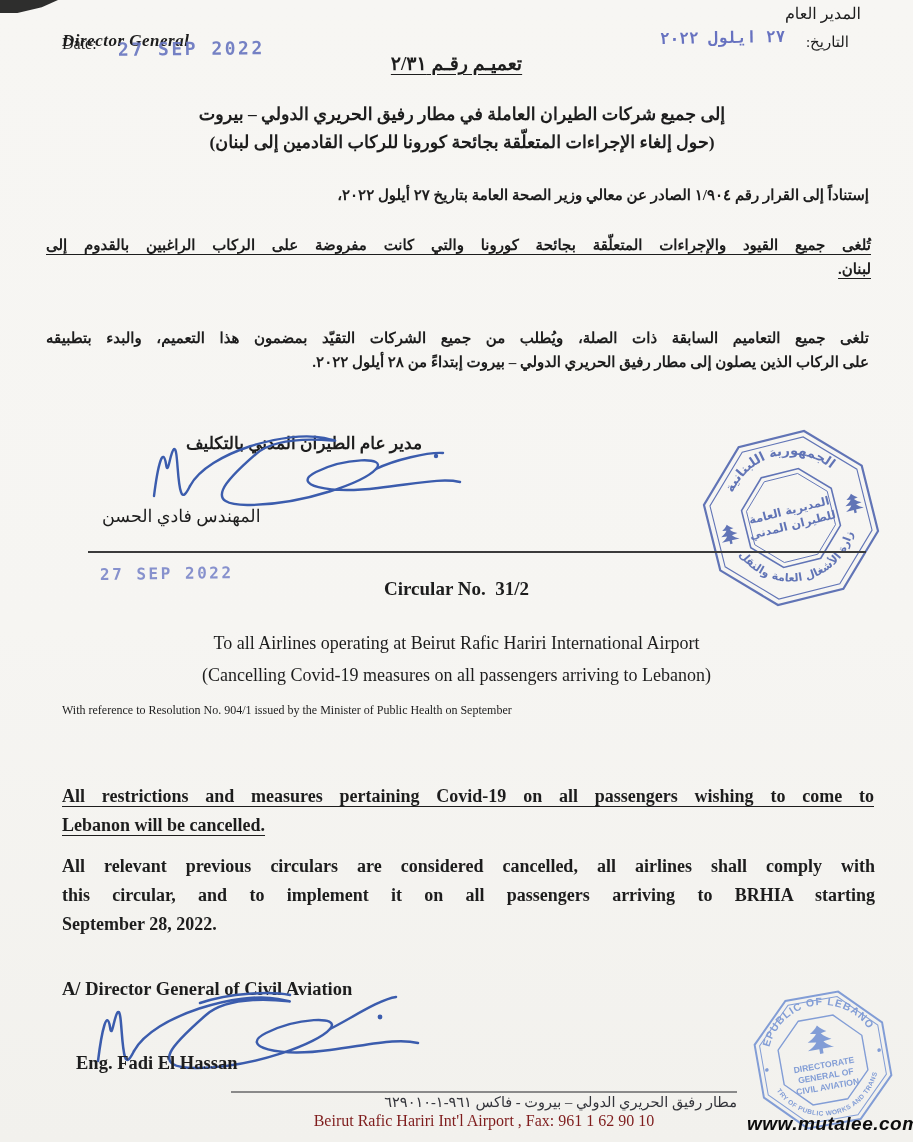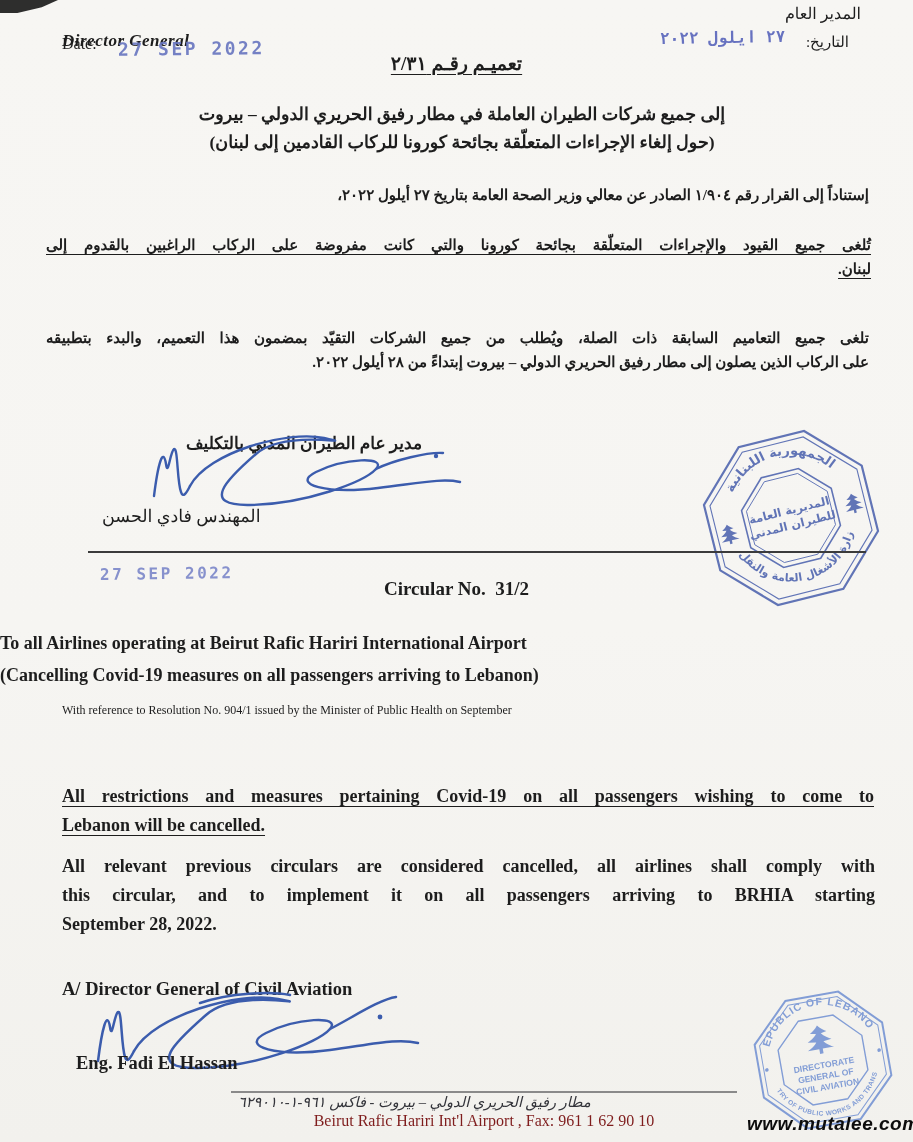--- a/index.html
+++ b/index.html
@@ -39,21 +39,21 @@
   .ar-p2 { left:46px; right:42px; top:233px; text-decoration:underline; text-underline-offset:4px; }
   .ar-p3 { left:46px; right:44px; top:326px; }
   .stretch { text-align:justify; text-align-last:justify; }
 
   .ar-sig-title { left:72px; top:433px; width:350px; direction:rtl; text-align:right; font-weight:bold; font-size:17px; }
   .ar-sig-name  { left:102px; top:506px; direction:rtl; font-weight:normal; font-size:17.5px; }
 
   .divider { left:88px; top:551px; width:778px; height:2px; background:#3b3b3b; }
 
   .circ-no { left:0; right:0; top:578px; text-align:center; font-weight:bold; font-size:19px; white-space:pre-wrap; }
-  .en-addressee { left:0; right:0; top:628px; text-align:left; font-weight:bold; font-size:18px; line-height:1.75; }
+  .en-addressee { left:0; right:0; top:628px; text-align:center; font-weight:normal; font-size:18px; line-height:1.75; }
 
   .en-para { font-size:12px; line-height:1.5; }
   .en-p1 { left:62px; top:701px; width:805px; }
   .en-p2 { left:62px; top:782px; width:812px; font-weight:bold; font-size:18px; line-height:1.62;
            text-decoration:underline; text-underline-offset:4px; }
   .en-p3 { left:62px; top:852px; width:813px; font-weight:bold; font-size:18px; line-height:1.62; }
 
   .en-sig-title { left:62px; top:979px; font-weight:bold; font-size:18.5px; }
   .en-sig-name  { left:76px; top:1053px; font-weight:bold; font-size:18.5px; }
 
@@ -61,21 +61,21 @@
   .sig-1 { left:138px; top:426px; }
   .sig-2 { left:80px; top:983px; }
 
   .stamp-oct-ar { left:680px; top:420px; opacity:.88; }
   .stamp-oct-en { left:731px; top:981px; opacity:.85; }
 
   .watermark { left:747px; top:1113px; font-family:"Liberation Sans", sans-serif;
     font-weight:bold; font-style:italic; font-size:19px; color:#0c0c0c; letter-spacing:.5px; white-space:nowrap; }
 
   .footer-line { left:231px; top:1091px; width:506px; height:1.5px; background:#8a8a8a; }
-  .footer-ar { left:238px; top:1094px; width:506px; text-align:left; direction:rtl; font-size:14.5px; color:#33343a;font-style:italic; }
+  .footer-ar { left:231px; top:1094px; width:506px; text-align:right; direction:rtl; font-size:14.5px; color:#33343a; }
   .footer-en { left:231px; top:1112px; width:506px; text-align:center; font-size:16px; color:#7f1d1d; }
   .num-ltr { direction:ltr; unicode-bidi:isolate; }
 </style>
 </head>
 <body>
 
 <div class="abs corner-tear"></div>
 
 <div class="abs script-title">Director General</div>
 <div class="abs dg-ar">المدير العام</div>

